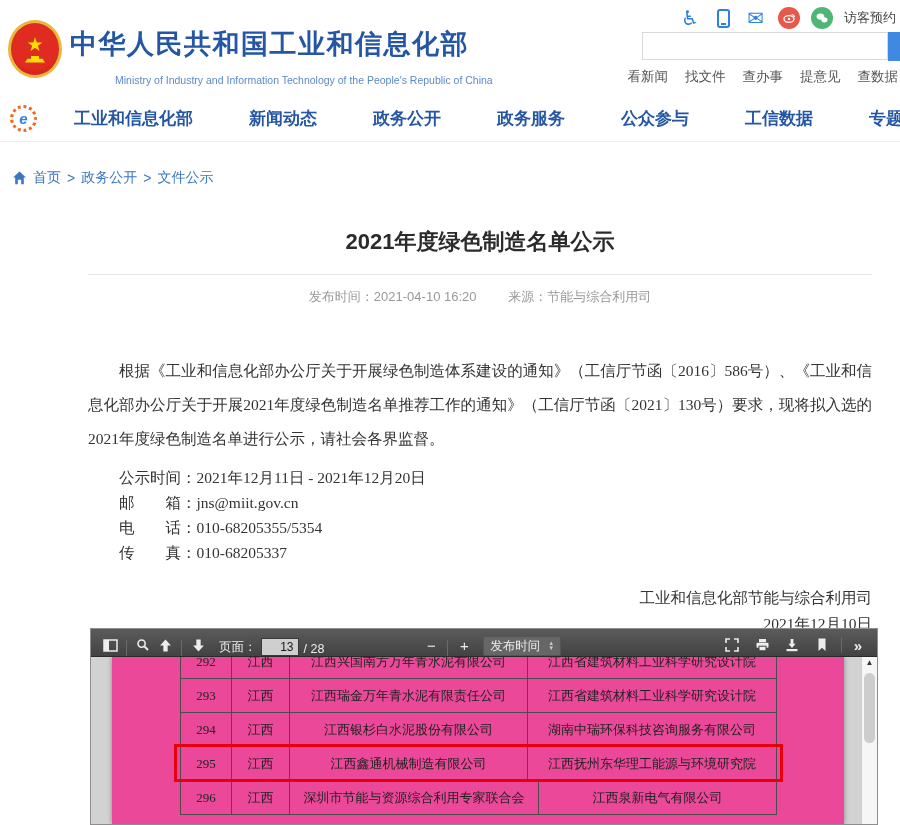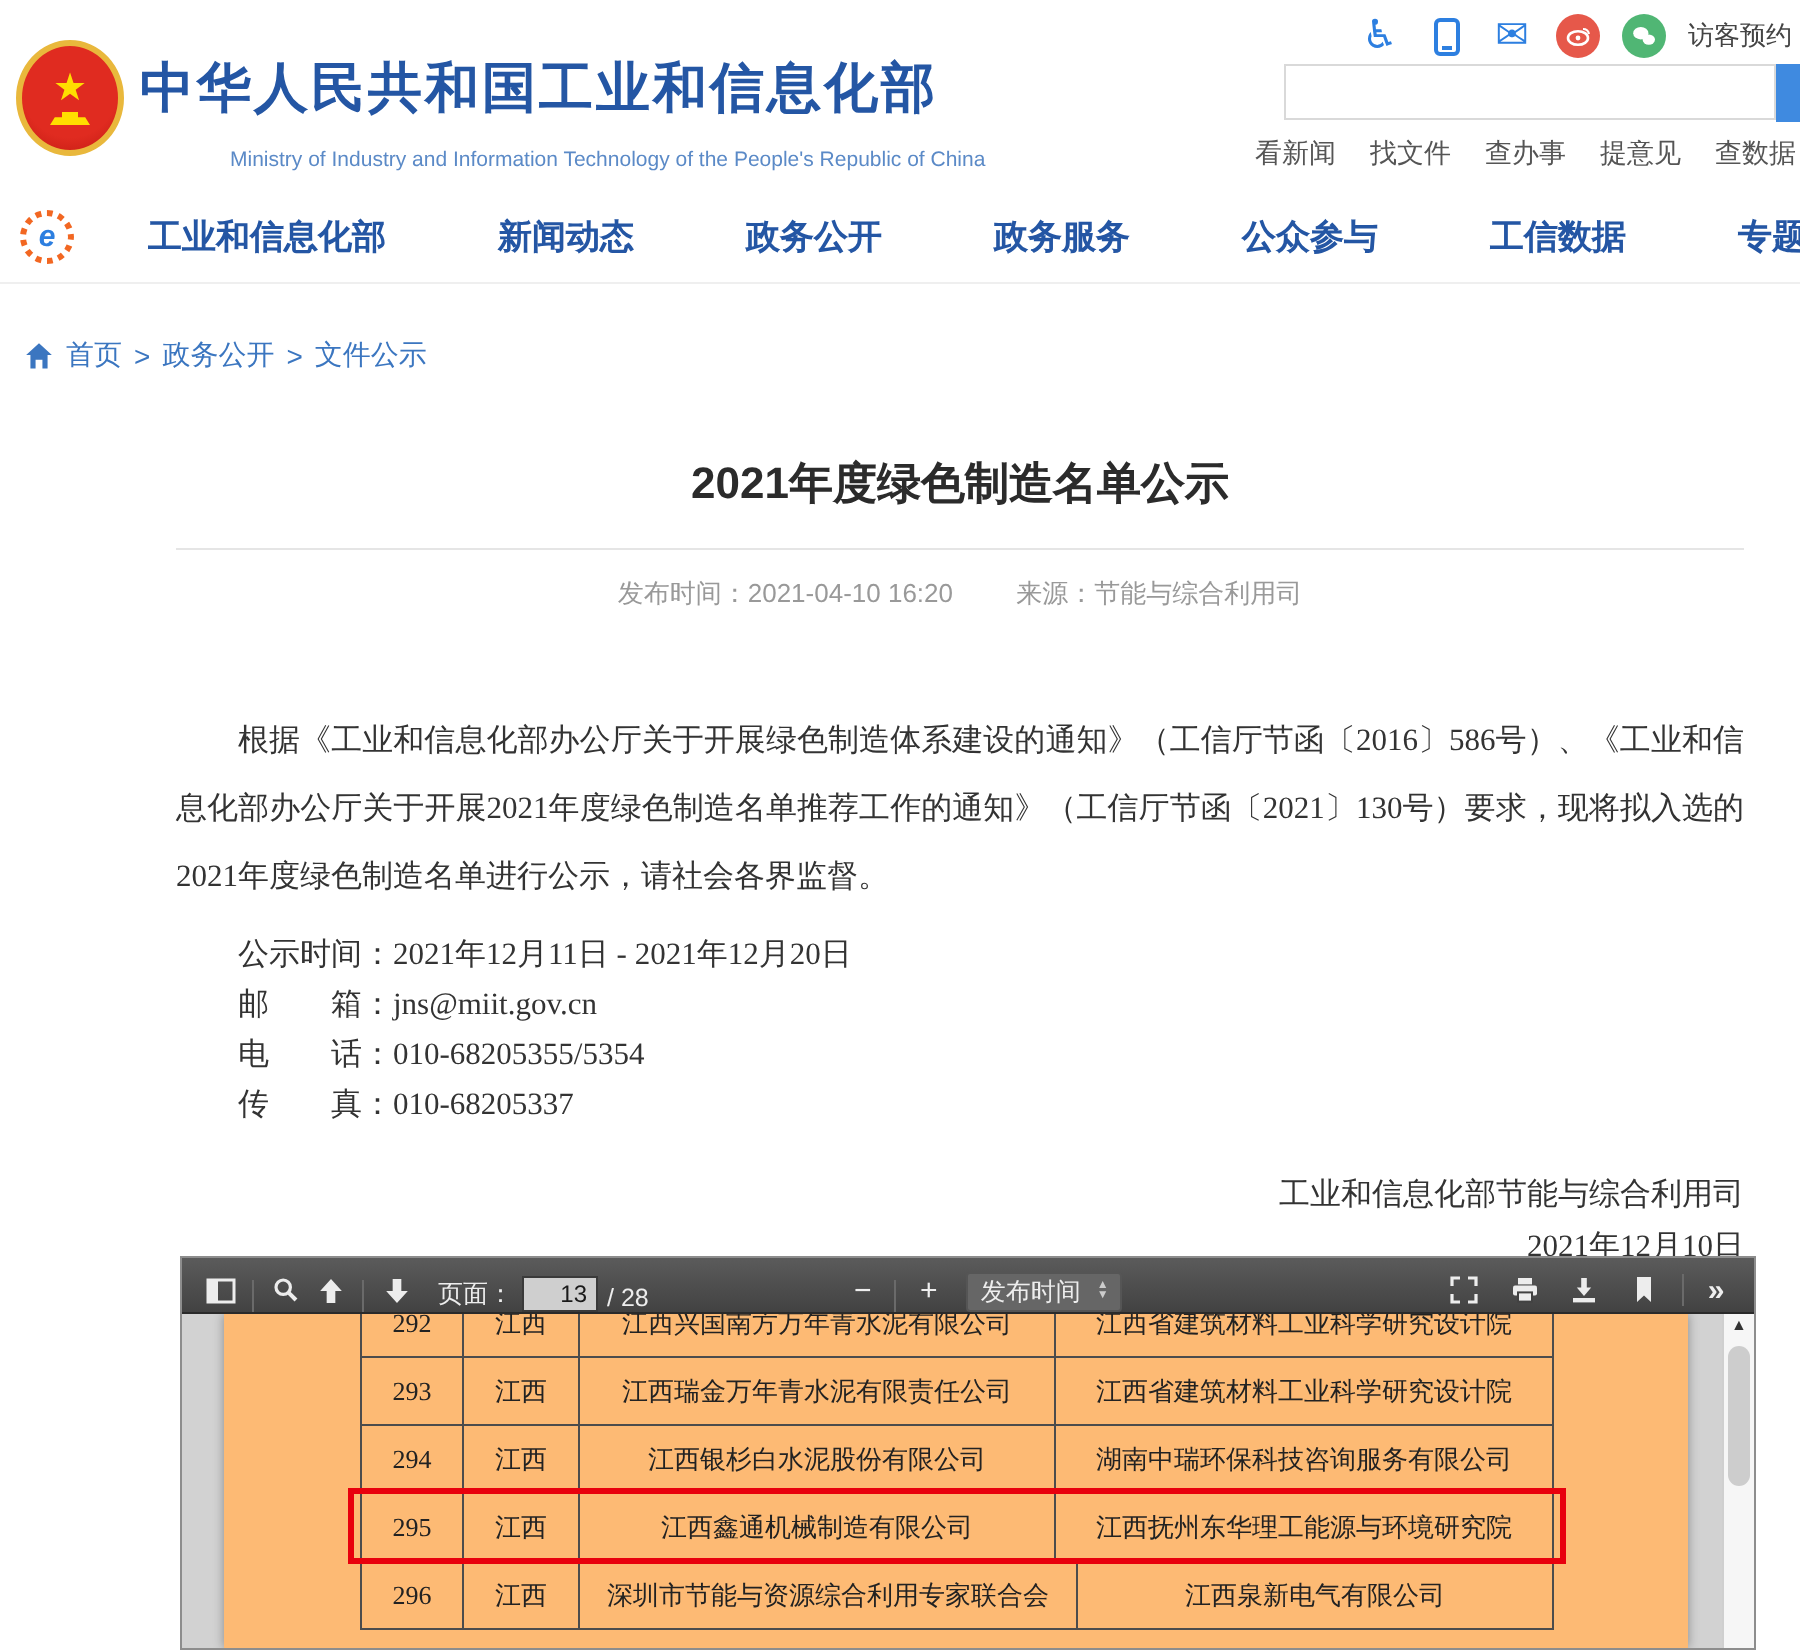--- a/index.html
+++ b/index.html
@@ -79,21 +79,21 @@
   .page-total { margin-left:5px; white-space:nowrap; }
   .zoom-btn { font-size:15px; color:#eee; }
   .scale-select { display:flex; align-items:center; height:20px; background:#666;
                   border:1px solid #555; border-radius:2px; padding:0 6px; margin-left:8px; cursor:pointer; }
   .scale-select .lbl { white-space:nowrap; }
   .scale-arrows { display:flex; flex-direction:column; margin-left:8px; font-size:6px; line-height:5px; color:#ccc; }
   .tright { margin-left:auto; display:flex; align-items:center; }
   .more-btn { font-size:15px; font-weight:bold; color:#eee; }
 
   .pdf-body { position:absolute; top:28px; left:0; right:0; bottom:0; background:#d2d2d2; overflow:hidden; }
-  .pdf-page { position:absolute; left:21px; right:33px; top:0; bottom:0; background:#fdba74;
+  .pdf-page { position:absolute; left:21px; right:33px; top:0; bottom:0; background:#ec4899;
               box-shadow:0 0 5px rgba(0,0,0,.35); overflow:hidden; }
   .pdf-scrollbar { position:absolute; right:0; top:0; bottom:0; width:16px; background:#f6f6f6;
                    border-left:1px solid #cfcfcf; }
   .sb-up { position:absolute; top:1px; left:0; right:0; text-align:center; font-size:8px; color:#333; cursor:pointer; }
   .sb-thumb { position:absolute; top:16px; left:2px; width:11px; height:70px; background:#cdcdcd;
               border-radius:6px; cursor:pointer; }
 
   .pdf-table { position:absolute; left:68px; top:-12px; width:597px;
                font-family:"Liberation Serif","DejaVu Serif",serif; font-size:13px; color:#222; }
   .prow { display:flex; height:34px; }

